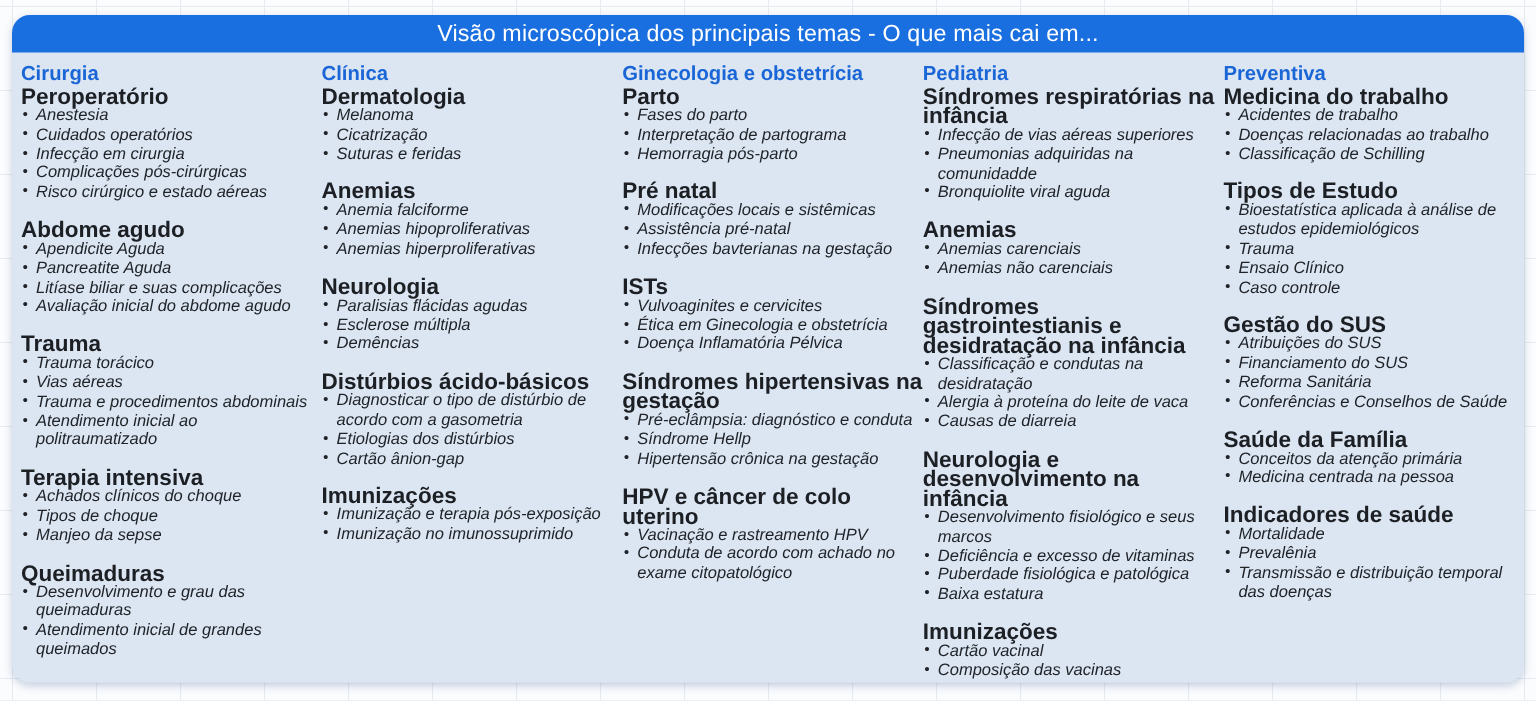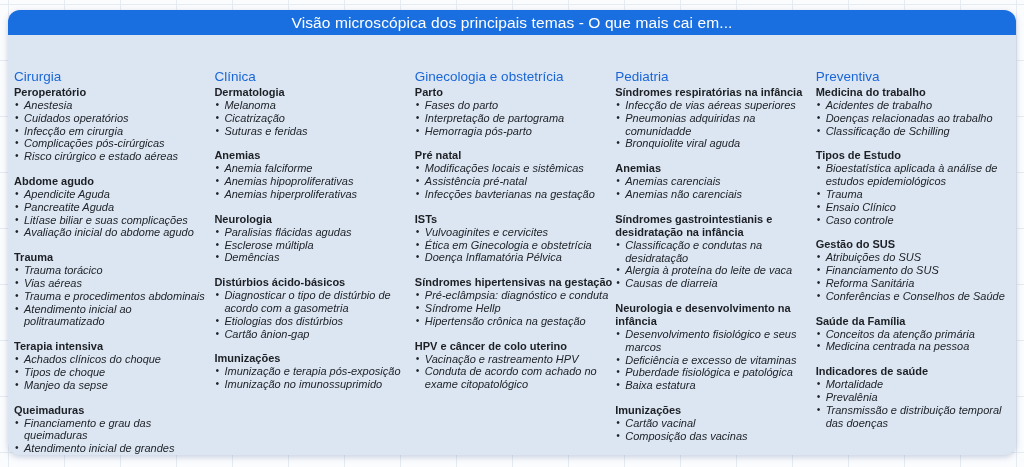--- a/index.html
+++ b/index.html
@@ -20,25 +20,25 @@
     overflow:hidden;
   }
   .card-header {
     height:25px; background:#1a6fe0; color:#fff;
     display:flex; align-items:center; justify-content:center;
     font-weight:normal; font-size:15.5px; letter-spacing:0.1px;
   }
   .cols { display:flex; padding:6px 0 0 6px; }
   .col { width:202px; }
   .col-title {
-    color:#1a66d6; font-weight:normal; font-size:13.5px; line-height:16px; margin-bottom:1px;margin-top:28px;
+    color:#1a66d6; font-weight:bold; font-size:13.5px; line-height:16px; margin-bottom:1px;
   }
   .section { margin-bottom:12px; }
   .sec-title {
-    font-weight:bold; font-size:11px; color:#1c1f24; line-height:13px;
+    font-weight:bold; font-size:15px; color:#1c1f24; line-height:13px;
   }
   ul { list-style:none; margin:0; padding:0;font-style:italic; }
   li {
     position:relative; padding-left:10px; font-size:11px; line-height:12.8px; color:#20242a;
   }
   li::before {
     content:"•"; position:absolute; left:1px; top:0; font-size:10px; color:#20242a;
   }
 </style>
 </head>
@@ -81,21 +81,21 @@
           <div class="sec-title">Terapia intensiva</div>
           <ul>
             <li>Achados clínicos do choque</li>
             <li>Tipos de choque</li>
             <li>Manjeo da sepse</li>
           </ul>
         </div>
         <div class="section">
           <div class="sec-title">Queimaduras</div>
           <ul>
-            <li>Financiamento e grau das queimaduras</li>
+            <li>Desenvolvimento e grau das queimaduras</li>
             <li>Atendimento inicial de grandes queimados</li>
           </ul>
         </div>
       </div>
       <div class="col">
         <div class="col-title">Clínica</div>
         <div class="section">
           <div class="sec-title">Dermatologia</div>
           <ul>
             <li>Melanoma</li>

